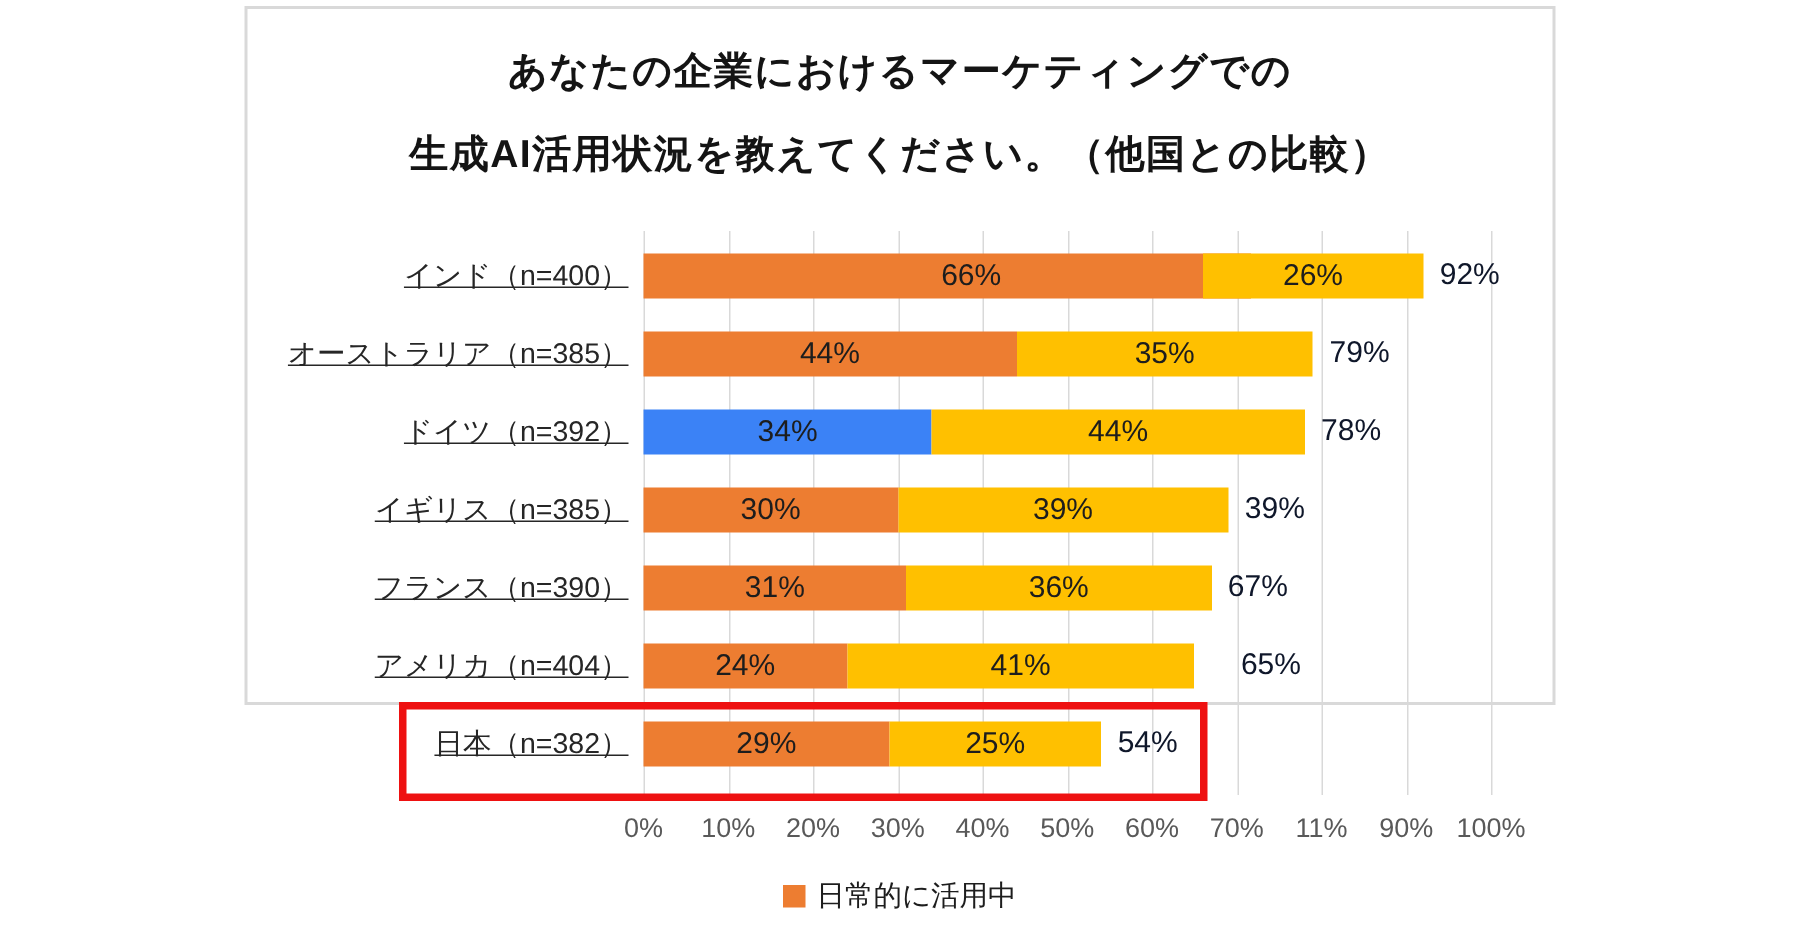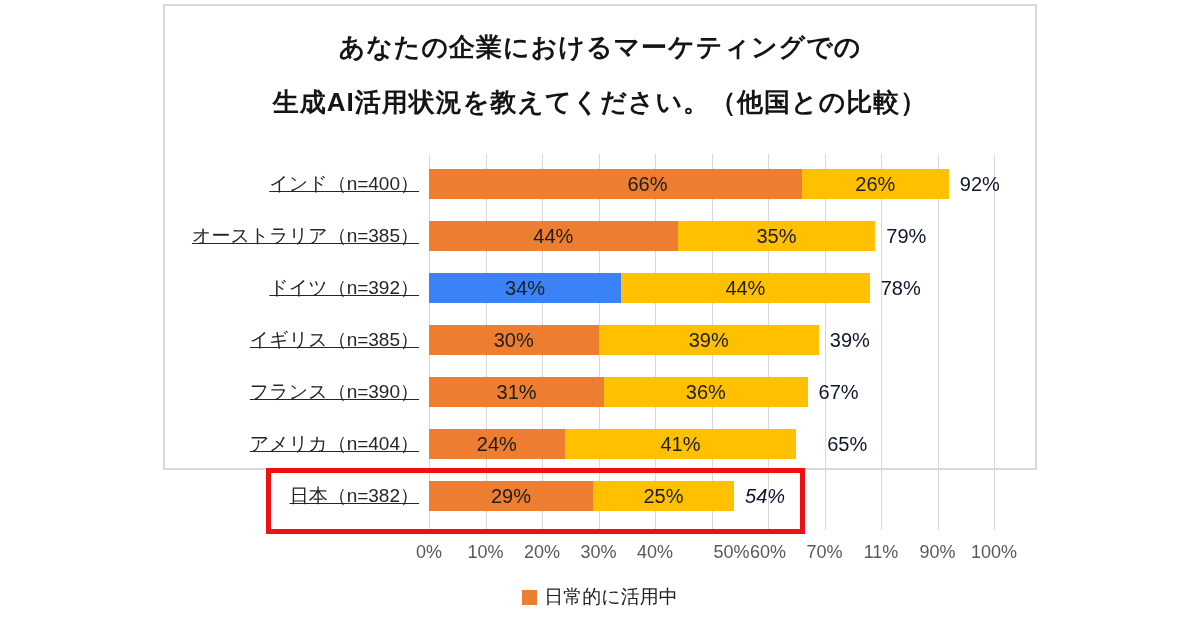--- a/index.html
+++ b/index.html
@@ -45,21 +45,21 @@
     <div class="axis-label" style="left: 264px; top: 536px;">0%</div>
     <div class="gridline" style="left: 320.5px; top: 148px; height: 376px;"></div>
     <div class="axis-label" style="left: 320.5px; top: 536px;">10%</div>
     <div class="gridline" style="left: 377px; top: 148px; height: 376px;"></div>
     <div class="axis-label" style="left: 377px; top: 536px;">20%</div>
     <div class="gridline" style="left: 433.5px; top: 148px; height: 376px;"></div>
     <div class="axis-label" style="left: 433.5px; top: 536px;">30%</div>
     <div class="gridline" style="left: 490px; top: 148px; height: 376px;"></div>
     <div class="axis-label" style="left: 490px; top: 536px;">40%</div>
     <div class="gridline" style="left: 546.5px; top: 148px; height: 376px;"></div>
-    <div class="axis-label" style="left: 546.5px; top: 536px; margin-left: 20px;">50%</div>
+    <div class="axis-label" style="left: 546.5px; top: 536px;">50%</div>
     <div class="gridline" style="left: 603px; top: 148px; height: 376px;"></div>
     <div class="axis-label" style="left: 603px; top: 536px;">60%</div>
     <div class="gridline" style="left: 659.5px; top: 148px; height: 376px;"></div>
     <div class="axis-label" style="left: 659.5px; top: 536px;">70%</div>
     <div class="gridline" style="left: 716px; top: 148px; height: 376px;"></div>
     <div class="axis-label" style="left: 716px; top: 536px;">11%</div>
     <div class="gridline" style="left: 772.5px; top: 148px; height: 376px;"></div>
     <div class="axis-label" style="left: 772.5px; top: 536px;">90%</div>
     <div class="gridline" style="left: 829px; top: 148px; height: 376px;"></div>
     <div class="axis-label" style="left: 829px; top: 536px;">100%</div>
@@ -83,15 +83,15 @@
     <div class="seg" style="left: 264px; width: 175.15px; top: 386px; background: rgb(237, 125, 49);">31%</div>
     <div class="seg" style="left: 439.15px; width: 203.4px; top: 386px; background: rgb(255, 192, 0);">36%</div>
     <div class="total-label" style="left: 653.55px; top: 386px;">67%</div>
     <div class="cat-label" style="top: 438px;">アメリカ（n=404）</div>
     <div class="seg" style="left: 264px; width: 135.6px; top: 438px; background: rgb(237, 125, 49);">24%</div>
     <div class="seg" style="left: 399.6px; width: 231.65px; top: 438px; background: rgb(255, 192, 0);">41%</div>
     <div class="total-label" style="left: 642.25px; top: 438px; margin-left: 20px;">65%</div>
     <div class="cat-label" style="top: 490px;">日本（n=382）</div>
     <div class="seg" style="left: 264px; width: 163.85px; top: 490px; background: rgb(237, 125, 49);">29%</div>
     <div class="seg" style="left: 427.85px; width: 141.25px; top: 490px; background: rgb(255, 192, 0);">25%</div>
-    <div class="total-label" style="left: 580.1px; top: 490px; font-style: italic;">54%</div>
+    <div class="total-label" style="left: 580.1px; top: 490px;">54%</div>
     <div class="highlight-box" style="left: 101px; top: 462px; width: 539px; height: 66px; border-color: rgb(238, 17, 17);"></div>
   </div>
 
 </body></html>

